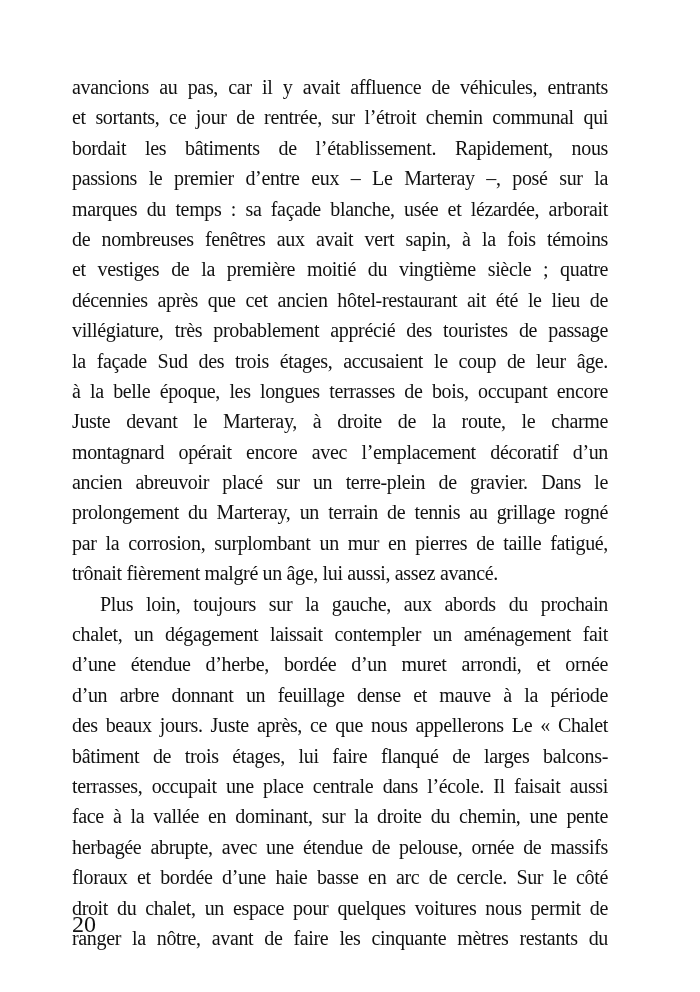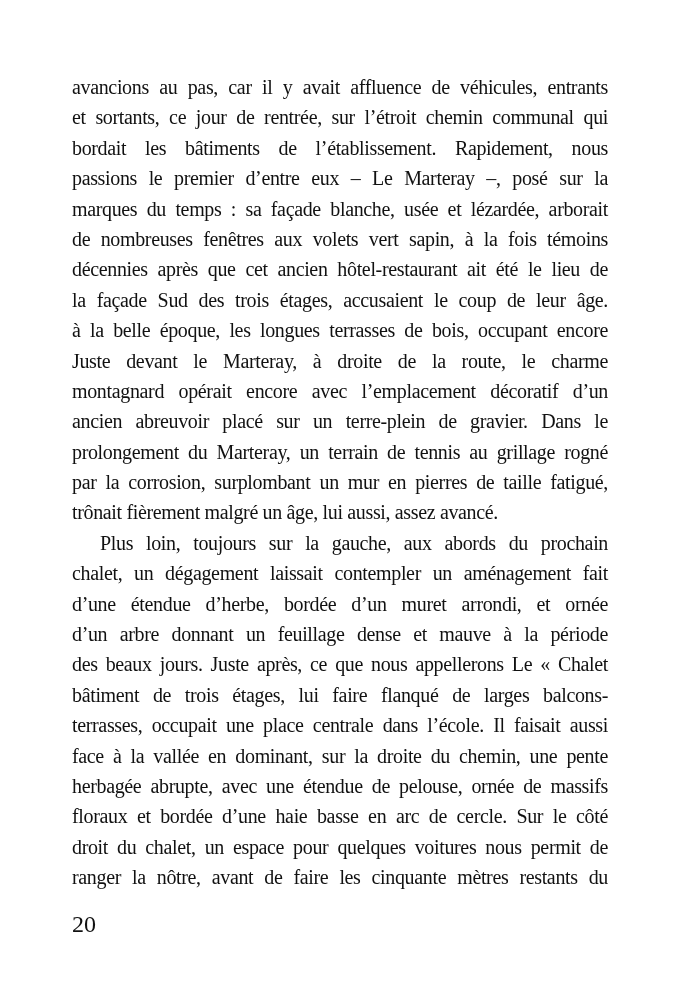--- a/index.html
+++ b/index.html
@@ -48,22 +48,24 @@
   </style>
 </head>
 <body>
 
 <div class="page-body">
   <span class="line">avancions au pas, car il y avait affluence de véhicules, entrants</span>
   <span class="line">et sortants, ce jour de rentrée, sur l’étroit chemin communal qui</span>
   <span class="line">bordait les bâtiments de l’établissement. Rapidement, nous</span>
   <span class="line">passions le premier d’entre eux – Le Marteray –, posé sur la</span>
   <span class="line">marques du temps : sa façade blanche, usée et lézardée, arborait</span>
-  <span class="line">de nombreuses fenêtres aux volets vert sapin, à la fois témoins</span>
+  <span class="line">de nombreuses fenêtres aux avait vert sapin, à la fois témoins</span>
+  <span class="line">et vestiges de la première moitié du vingtième siècle ; quatre</span>
   <span class="line">décennies après que cet ancien hôtel-restaurant ait été le lieu de</span>
+  <span class="line">villégiature, très probablement apprécié des touristes de passage</span>
   <span class="line">la façade Sud des trois étages, accusaient le coup de leur âge.</span>
   <span class="line">à la belle époque, les longues terrasses de bois, occupant encore</span>
   <span class="line">Juste devant le Marteray, à droite de la route, le charme</span>
   <span class="line">montagnard opérait encore avec l’emplacement décoratif d’un</span>
   <span class="line">ancien abreuvoir placé sur un terre-plein de gravier. Dans le</span>
   <span class="line">prolongement du Marteray, un terrain de tennis au grillage rogné</span>
   <span class="line">par la corrosion, surplombant un mur en pierres de taille fatigué,</span>
   <span class="line last">trônait fièrement malgré un âge, lui aussi, assez avancé.</span>
   <span class="line indent">Plus loin, toujours sur la gauche, aux abords du prochain</span>
   <span class="line">chalet, un dégagement laissait contempler un aménagement fait</span>

